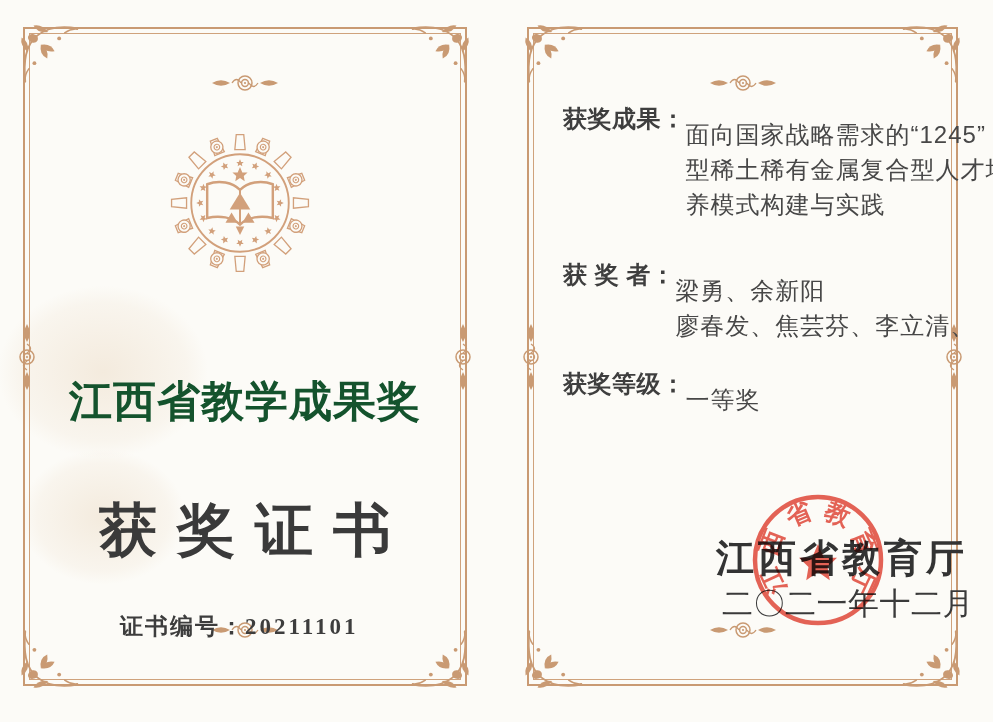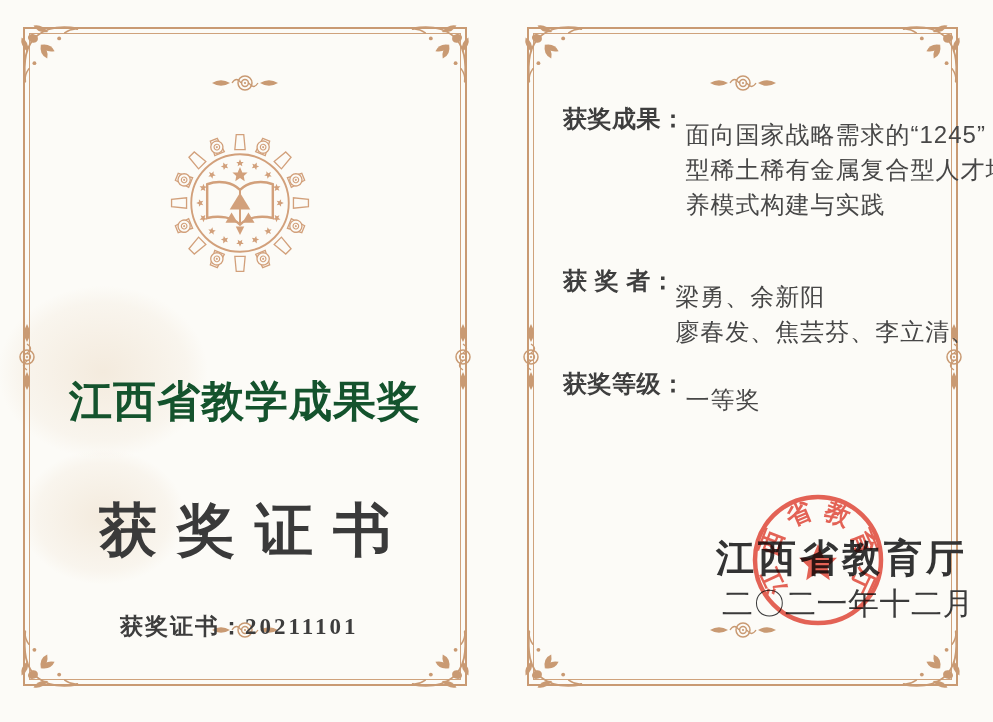--- a/index.html
+++ b/index.html
@@ -67,21 +67,21 @@
     position: absolute; top: 584px; left: 97px;
     font-family: "Liberation Serif", serif;
     font-size: 23px; font-weight: 700;
     color: #3d3d3d; letter-spacing: 2px;
   }
   .cert-no .num { letter-spacing: 3px; }
 
   
   .field-row { position: absolute; left: 36px; display: flex; align-items: flex-start; }
   .field-row.r1 { top: 74px; }
-  .field-row.r2 { top: 236px; }
+  .field-row.r2 { top: 230px; }
   .field-row.r3 { top: 339px; }
 
   .field-label {
     flex: 0 0 107px;
     font-size: 24px; font-weight: 600; color: #3e3e3e;
     letter-spacing: 0.5px; line-height: 35px; white-space: nowrap;
   }
   .field-value { width: 278px; margin-top: 16px; }
   .field-value .vline {
     font-size: 24px; color: #474747; line-height: 35px;
@@ -268,21 +268,21 @@
           <path d="M9 10 L2.5 21 L15.5 21 Z" fill="currentColor"></path>
           <path d="M-4.5 25 L4.5 25 L0 34 Z" fill="currentColor"></path>
         </g>
       </g>
     </svg>
 
     <div class="cert-title">江西省教学成果奖</div>
     <div class="cert-subtitle">获奖证书</div>
 
     <div class="cert-no">
-      <span>获奖证书：</span><span class="num">20211101</span>
+      <span>证书编号：</span><span class="num">20211101</span>
     </div>
   </div>
 
   <div id="page-right" class="cert-page">
 
     <div class="frame">
       <div class="frame-outer"></div>
       <div class="frame-inner"></div>
       <svg class="corner tl" viewBox="0 0 72 72">
           <use href="#flourish"></use>

